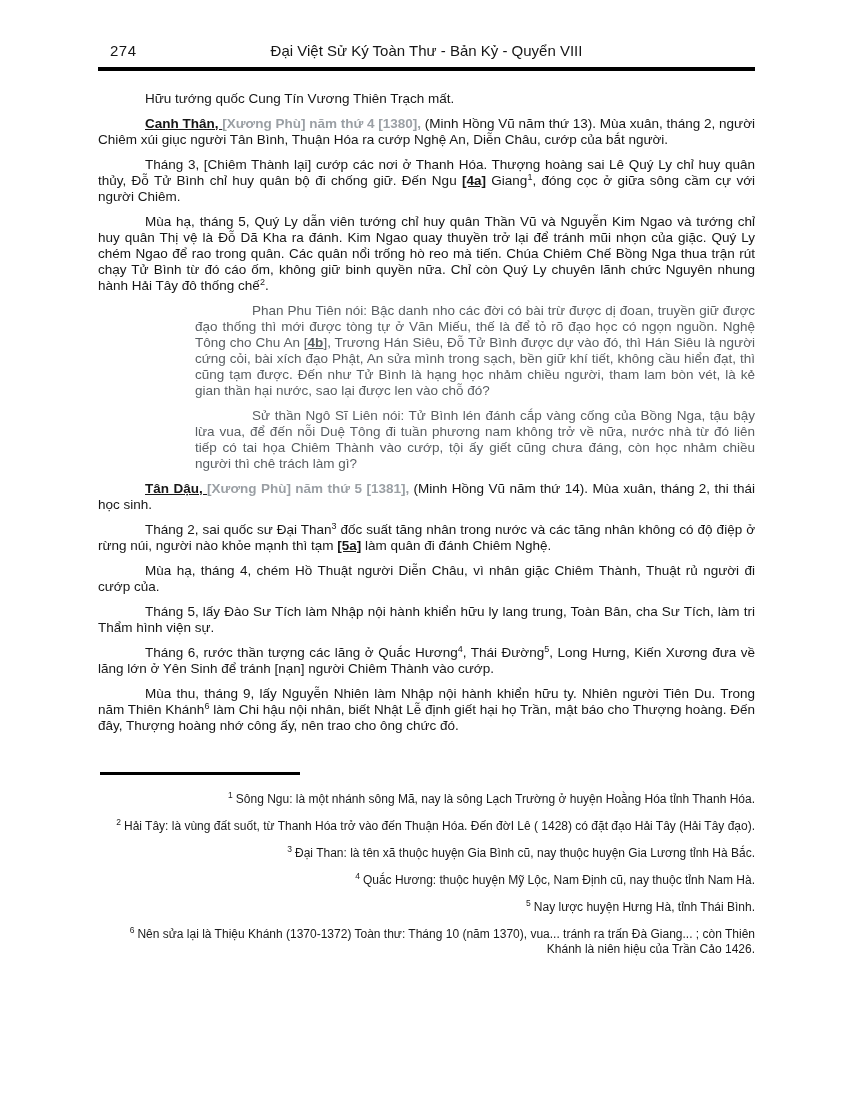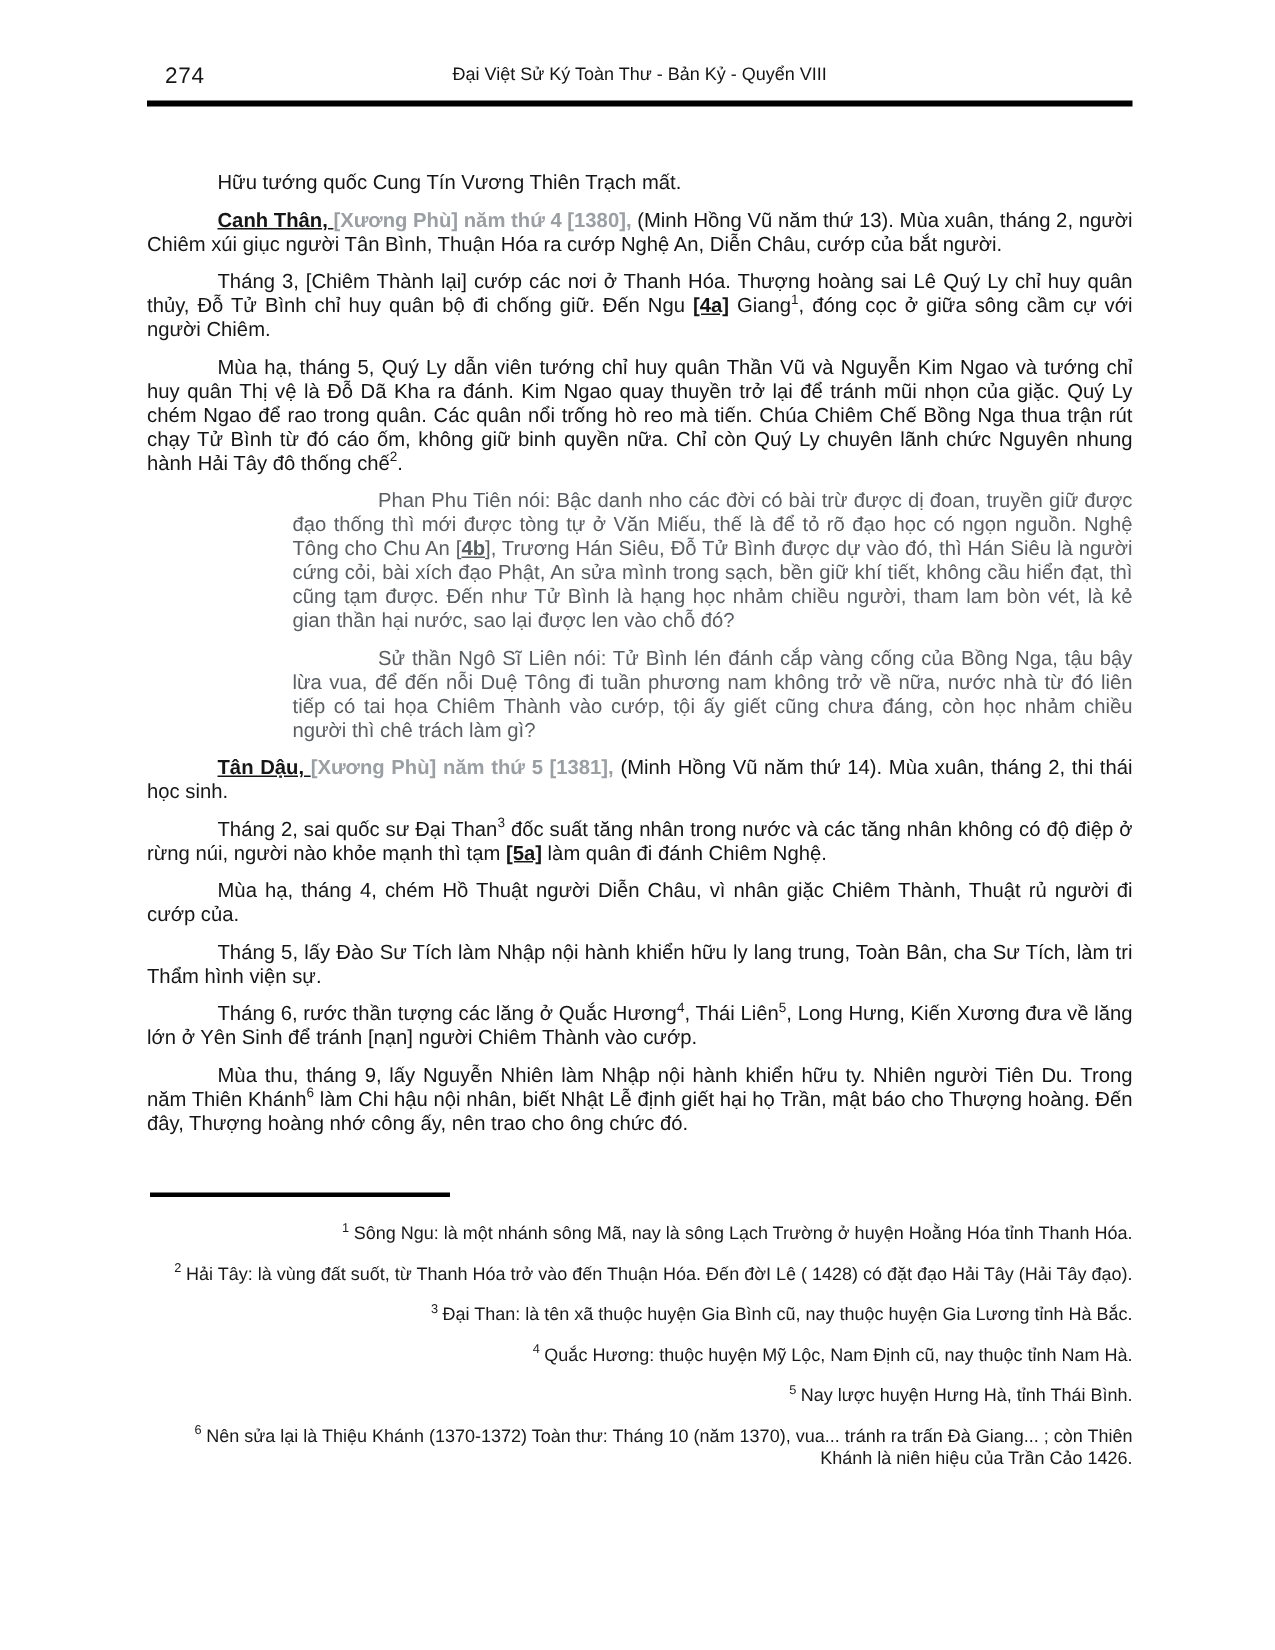--- a/index.html
+++ b/index.html
@@ -16,28 +16,28 @@
     padding: 42px 95px 0 98px;
     background: #ffffff;
   }
   
   .header { position: relative; height: 20px; }
   .page-number {
     position: absolute; left: 12px; top: 0;
     font-size: 15px; letter-spacing: 0.5px;
   }
   .running-title {
-    text-align: center; font-size: 12px;
+    text-align: center; font-size: 15px;
   }
   .header-rule {
     height: 4px; background: #000;
     margin-top: 5px;
   }
   
-  .content { margin-top: 43px; }
+  .content { margin-top: 20px; }
   .para {
     font-size: 13.5px;
     line-height: 16px;
     text-align: justify;
     text-indent: 47px;
     margin-bottom: 9px;
     color: var(--body-text, #161616);
   }
   .para.quote {
     margin-left: 97px;
@@ -83,21 +83,21 @@
       <p class="para"><span class="run-n">Hữu tướng quốc Cung Tín Vương Thiên Trạch mất.</span></p>
       <p class="para"><span class="run-b">Canh Thân, </span><span class="run-g">[Xương Phù] năm thứ 4 [1380], </span><span class="run-n">(Minh Hồng Vũ năm thứ 13). Mùa xuân, tháng 2, người Chiêm xúi giục người Tân Bình, Thuận Hóa ra cướp Nghệ An, Diễn Châu, cướp của bắt người.</span></p>
       <p class="para"><span class="run-n">Tháng 3, [Chiêm Thành lại] cướp các nơi ở Thanh Hóa. Thượng hoàng sai Lê Quý Ly chỉ huy quân thủy, Đỗ Tử Bình chỉ huy quân bộ đi chống giữ. Đến Ngu </span><span class="run-b">[4a]</span><span class="run-n"> Giang</span><sup class="run-sup">1</sup><span class="run-n">, đóng cọc ở giữa sông cầm cự với người Chiêm.</span></p>
       <p class="para"><span class="run-n">Mùa hạ, tháng 5, Quý Ly dẫn viên tướng chỉ huy quân Thần Vũ và Nguyễn Kim Ngao và tướng chỉ huy quân Thị vệ là Đỗ Dã Kha ra đánh. Kim Ngao quay thuyền trở lại để tránh mũi nhọn của giặc. Quý Ly chém Ngao để rao trong quân. Các quân nổi trống hò reo mà tiến. Chúa Chiêm Chế Bồng Nga thua trận rút chạy Tử Bình từ đó cáo ốm, không giữ binh quyền nữa.  Chỉ còn Quý Ly chuyên lãnh chức Nguyên nhung hành Hải Tây đô thống chế</span><sup class="run-sup">2</sup><span class="run-n">.</span></p>
       <p class="para quote"><span class="run-n">Phan Phu Tiên nói: Bậc danh nho các đời có bài trừ được dị đoan, truyền giữ được đạo thống thì mới được tòng tự ở Văn Miếu, thế là để tỏ rõ đạo học có ngọn nguồn. Nghệ Tông cho Chu An [</span><span class="run-b">4b</span><span class="run-n">], Trương Hán Siêu, Đỗ Tử Bình được dự vào đó, thì Hán Siêu là người cứng cỏi, bài xích đạo Phật, An sửa mình trong sạch, bền giữ khí tiết, không cầu hiển đạt, thì cũng tạm được. Đến như Tử Bình là hạng học nhảm chiều người, tham lam bòn vét, là kẻ gian thần hại nước, sao lại được len vào chỗ đó?</span></p>
       <p class="para quote"><span class="run-n">Sử thần Ngô Sĩ Liên nói: Tử Bình lén đánh cắp vàng cống của Bồng Nga, tậu bậy lừa vua, để đến nỗi Duệ Tông đi tuần phương nam không trở về nữa, nước nhà từ đó liên tiếp có tai họa Chiêm Thành vào cướp, tội ấy giết cũng chưa đáng, còn học nhảm chiều người thì chê trách làm gì?</span></p>
       <p class="para"><span class="run-b">Tân Dậu, </span><span class="run-g">[Xương Phù] năm thứ 5 [1381], </span><span class="run-n">(Minh Hồng Vũ năm thứ 14). Mùa xuân, tháng 2, thi thái học sinh.</span></p>
       <p class="para"><span class="run-n">Tháng 2, sai quốc sư Đại Than</span><sup class="run-sup">3</sup><span class="run-n"> đốc suất tăng nhân trong nước và các tăng nhân không có độ điệp ở rừng núi, người nào khỏe mạnh thì tạm </span><span class="run-b">[5a]</span><span class="run-n"> làm quân đi đánh Chiêm Nghệ.</span></p>
       <p class="para"><span class="run-n">Mùa hạ, tháng 4, chém Hồ Thuật người Diễn Châu, vì nhân giặc Chiêm Thành, Thuật rủ người đi cướp của.</span></p>
       <p class="para"><span class="run-n">Tháng 5, lấy Đào Sư Tích làm Nhập nội hành khiển hữu ly lang trung, Toàn Bân, cha Sư Tích, làm tri Thẩm hình viện sự.</span></p>
-      <p class="para"><span class="run-n">Tháng 6, rước thần tượng các lăng ở Quắc Hương</span><sup class="run-sup">4</sup><span class="run-n">, Thái Liên</span><sup class="run-sup">5</sup><span class="run-n">, Long Hưng, Kiến Xương đưa về lăng lớn ở Yên Sinh để tránh [nạn] người Chiêm Thành vào cướp.</span></p>
+      <p class="para"><span class="run-n">Tháng 6, rước thần tượng các lăng ở Quắc Hương</span><sup class="run-sup">4</sup><span class="run-n">, Thái Đường</span><sup class="run-sup">5</sup><span class="run-n">, Long Hưng, Kiến Xương đưa về lăng lớn ở Yên Sinh để tránh [nạn] người Chiêm Thành vào cướp.</span></p>
       <p class="para"><span class="run-n">Mùa thu, tháng 9, lấy Nguyễn Nhiên làm Nhập nội hành khiển hữu ty. Nhiên người Tiên Du. Trong năm Thiên Khánh</span><sup class="run-sup">6</sup><span class="run-n"> làm Chi hậu nội nhân, biết Nhật Lễ định giết hại họ Trần, mật báo cho Thượng hoàng. Đến đây, Thượng hoàng nhớ công ấy, nên trao cho ông chức đó.</span></p>
     </div>
 
   <div class="footnote-separator"></div>
   <div id="footnotes">
       <p class="footnote"><sup>1</sup><span>Sông Ngu: là một nhánh sông Mã, nay là sông Lạch Trường ở huyện Hoằng Hóa tỉnh Thanh Hóa.</span></p>
       <p class="footnote"><sup>2</sup><span>Hải Tây: là vùng đất suốt, từ Thanh Hóa trở vào đến Thuận Hóa. Đến đờI Lê ( 1428) có đặt đạo Hải Tây (Hải Tây đạo).</span></p>
       <p class="footnote"><sup>3</sup><span>Đại Than: là tên xã thuộc huyện Gia Bình cũ, nay thuộc huyện Gia Lương tỉnh Hà Bắc.</span></p>
       <p class="footnote"><sup>4</sup><span>Quắc Hương: thuộc huyện Mỹ Lộc, Nam Định cũ, nay thuộc tỉnh Nam Hà.</span></p>
       <p class="footnote"><sup>5</sup><span>Nay lược huyện Hưng Hà, tỉnh Thái Bình.</span></p>

